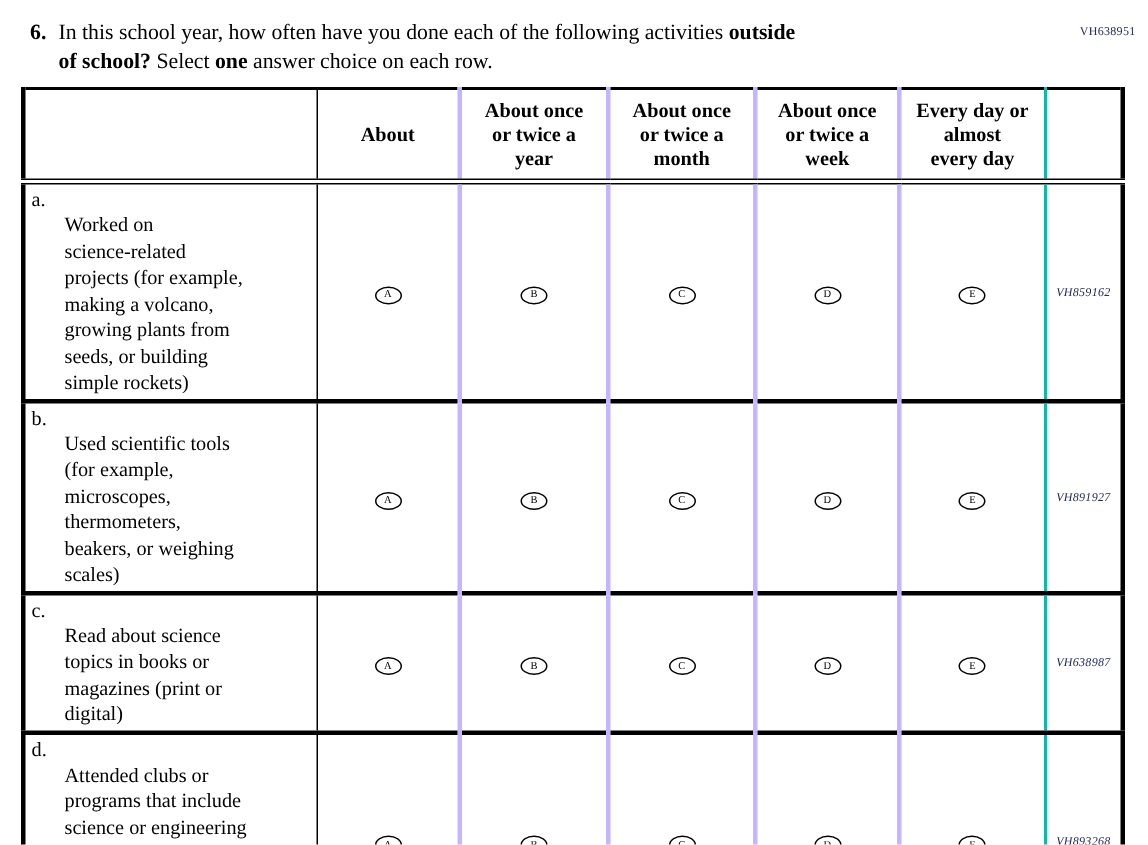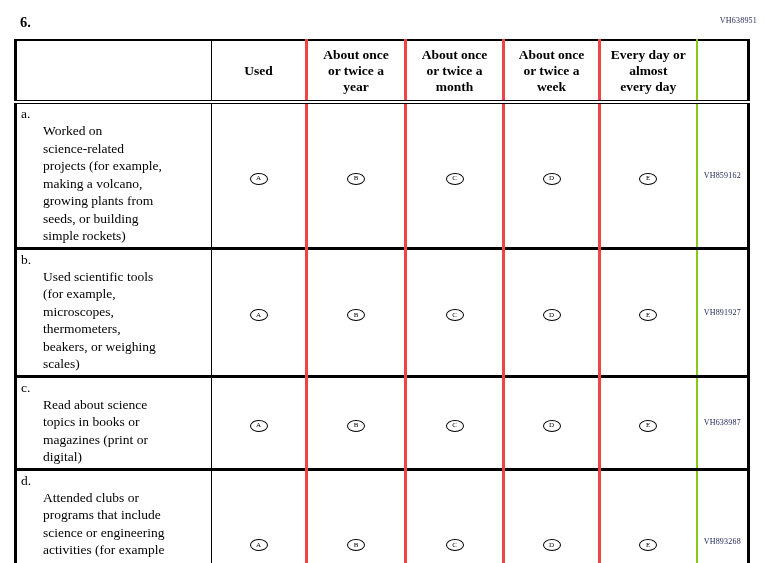--- a/index.html
+++ b/index.html
@@ -46,22 +46,22 @@
     border-bottom: 4px double #000;
   }
   tbody td {
     border-top: 3px solid #000;
     vertical-align: middle;
     text-align: center;
     padding: 0;
   }
   
   .sep-thin  { border-right: 1px solid #000; }
-  .sep-thick { border-right: 3px solid #ef4444; }
-  .sep-med   { border-right: 2px solid #84cc16; }
+  .sep-thick { border-right: 3px solid #c4b5fd; }
+  .sep-med   { border-right: 2px solid #14b8a6; }
 
   td.stub-cell {
     text-align: left;
     vertical-align: top;
     padding: 1px 2px 2px 4px;
     font-size: 13.5px;
     line-height: 17.5px;
   }
   .stub { display: flex; }
   .stub .letter { width: 22px; flex: none; }
@@ -71,46 +71,50 @@
     display: inline-flex;
     width: 16px; height: 10px;
     border: 1px solid #000;
     border-radius: 50%;
     align-items: center;
     justify-content: center;
     font-size: 7px;
     line-height: 1;
     font-family: "Liberation Serif", serif;
   }
-  td.code-cell { font-size: 8px; letter-spacing: 0.2px; }
+  td.code-cell { font-size: 8px; letter-spacing: 0.2px; font-style: italic; }
   .vhcode { }
 </style>
 </head>
 <body>
 
 <div class="page-code vhcode" style="color: rgb(35, 42, 92);">VH638951</div>
 
 <div class="question">
   <span class="qnum">6.</span>
+  <div class="qtext">
+    <div class="qline"><span>In this school year, how often have you done each of the following activities </span><b>outside</b></div>
+    <div class="qline"><b>of school?</b><span> Select </span><b>one</b><span> answer choice on each row.</span></div>
+  </div>
 </div>
 
 <table class="grid">
   <colgroup>
     <col style="width:196px">
     <col style="width:95px">
     <col style="width:99px">
     <col style="width:98px">
     <col style="width:96px">
     <col style="width:97px">
     <col style="width:52px">
   </colgroup>
   <thead>
     <tr>
       <th class="sep-thin"></th>
-      <th class="sep-thick">Used</th>
+      <th class="sep-thick">About</th>
       <th class="sep-thick">About once
 or twice a
 year</th>
       <th class="sep-thick">About once
 or twice a
 month</th>
       <th class="sep-thick">About once
 or twice a
 week</th>
       <th class="sep-med">Every day or

